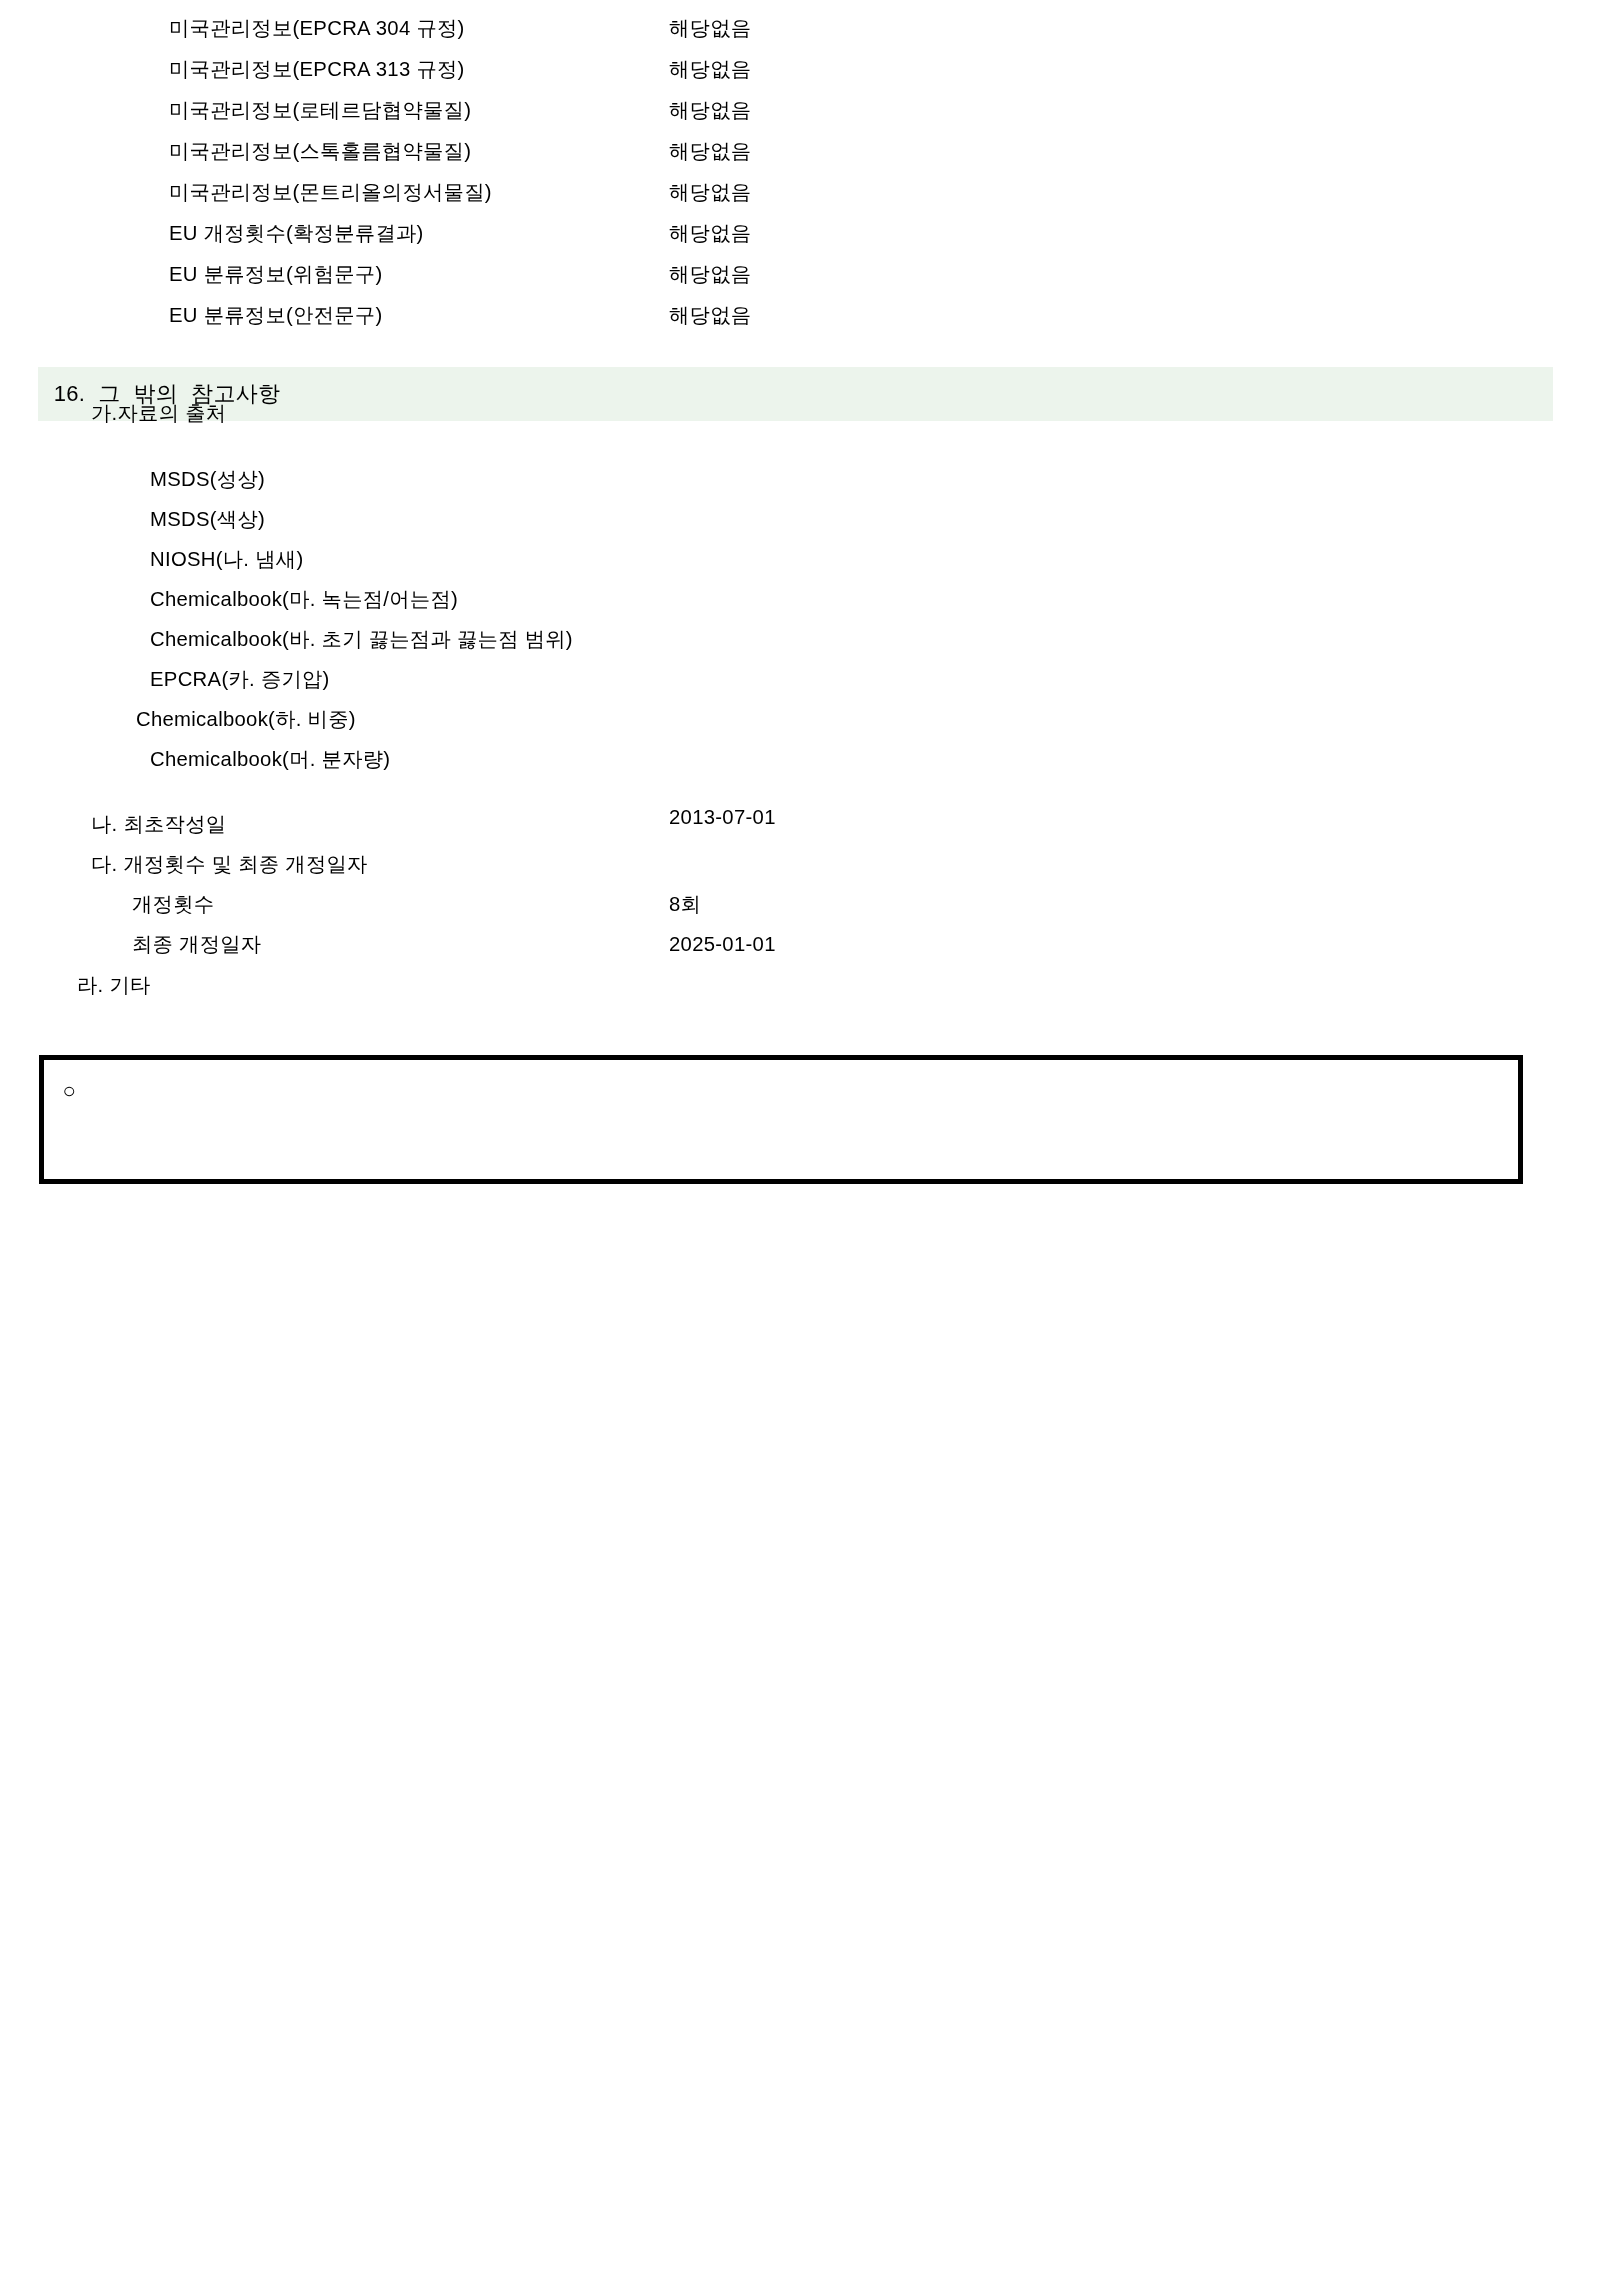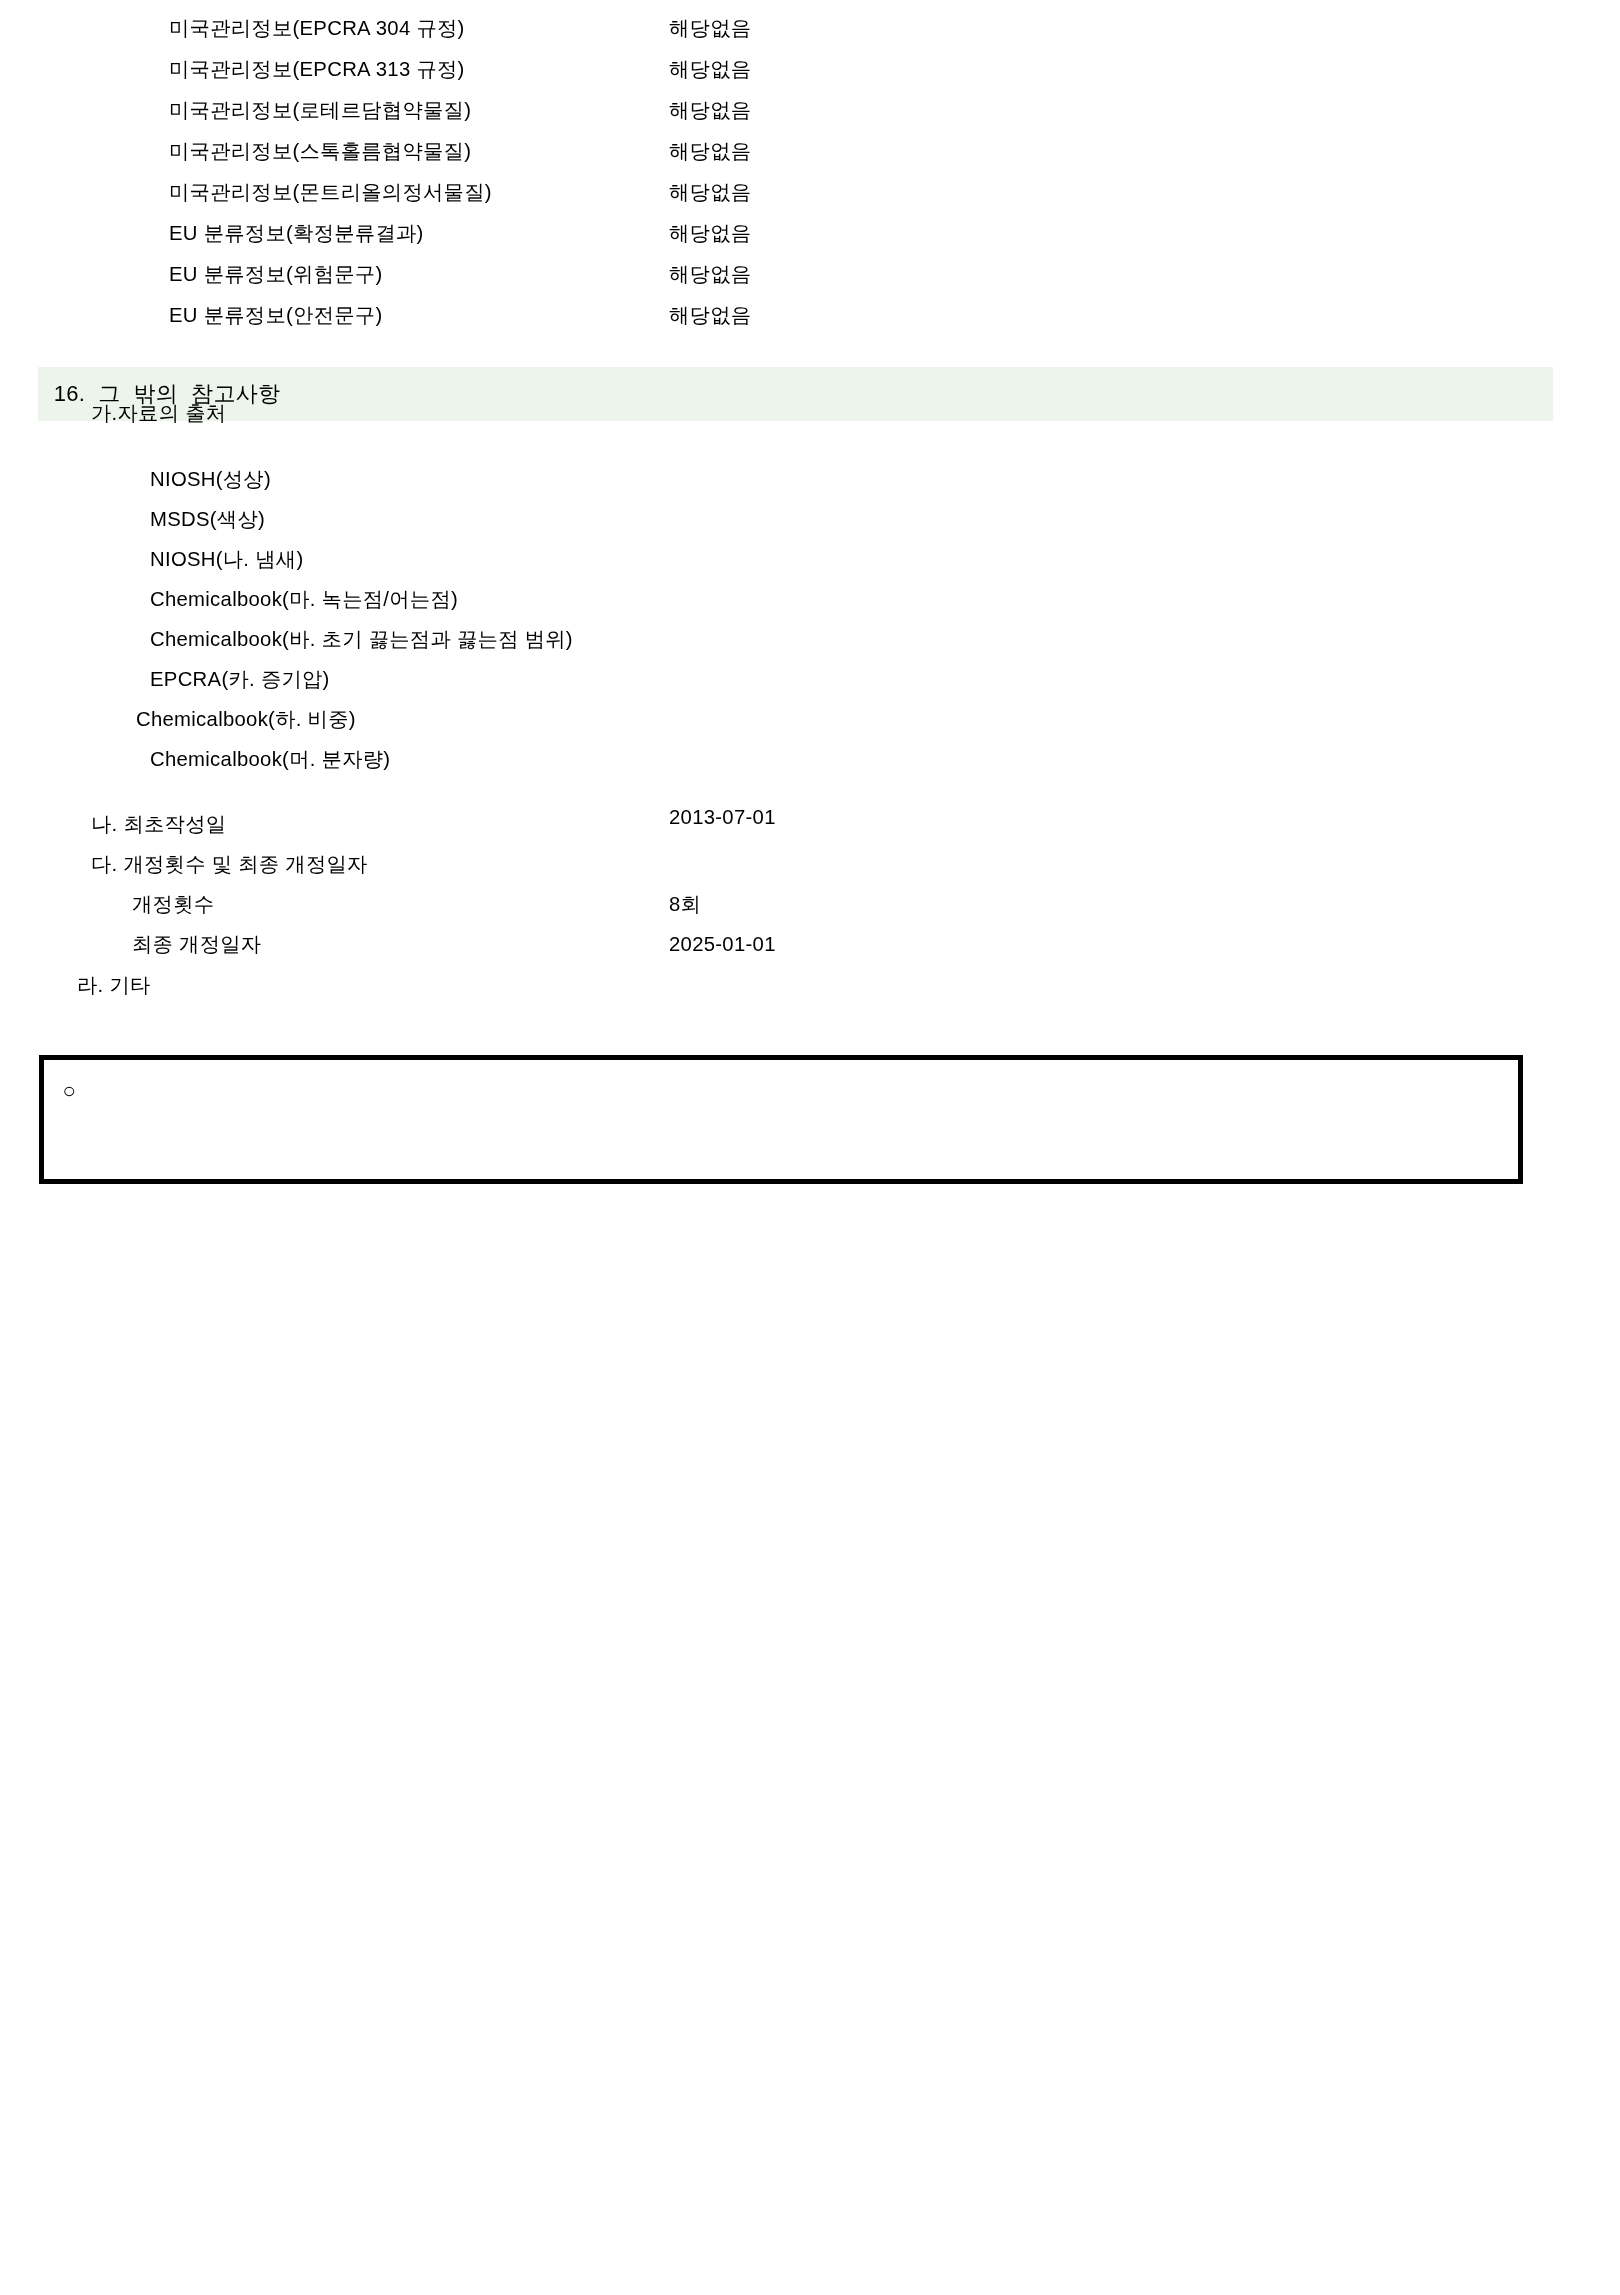--- a/index.html
+++ b/index.html
@@ -79,36 +79,36 @@
 
   <div class="line lbl258" style="top:97px">미국관리정보(로테르담협약물질)</div>
   <div class="line val" style="top:97px">해당없음</div>
 
   <div class="line lbl258" style="top:138px">미국관리정보(스톡홀름협약물질)</div>
   <div class="line val" style="top:138px">해당없음</div>
 
   <div class="line lbl258" style="top:179px">미국관리정보(몬트리올의정서물질)</div>
   <div class="line val" style="top:179px">해당없음</div>
 
-  <div class="line lbl258" style="top:220px">EU 분류정보(확정분류결과)</div>
+  <div class="line lbl258" style="top:220px">EU 개정횟수(확정분류결과)</div>
   <div class="line val" style="top:220px">해당없음</div>
 
   <div class="line lbl258" style="top:261px">EU 분류정보(위험문구)</div>
   <div class="line val" style="top:261px">해당없음</div>
 
   <div class="line lbl258" style="top:302px">EU 분류정보(안전문구)</div>
   <div class="line val" style="top:302px">해당없음</div>
 
   <div class="section-bar">
     <span class="title">16. 그 밖의 참고사항</span>
   </div>
 
   <div class="line" style="left:91px;top:400px">가.자료의 출처</div>
 
-  <div class="line" style="left:150px;top:466px">NIOSH(성상)</div>
+  <div class="line" style="left:150px;top:466px">MSDS(성상)</div>
   <div class="line" style="left:150px;top:506px">MSDS(색상)</div>
   <div class="line" style="left:150px;top:546px">NIOSH(나. 냄새)</div>
   <div class="line" style="left:150px;top:586px">Chemicalbook(마. 녹는점/어는점)</div>
   <div class="line" style="left:150px;top:626px">Chemicalbook(바. 초기 끓는점과 끓는점 범위)</div>
   <div class="line" style="left:150px;top:666px">EPCRA(카. 증기압)</div>
   <div class="line" style="left:136px;top:706px">Chemicalbook(하. 비중)</div>
   <div class="line" style="left:150px;top:746px">Chemicalbook(머. 분자량)</div>
 
   <div class="line" style="left:91px;top:811px">나. 최초작성일</div>
   <div class="line val" style="top:804px">2013-07-01</div>

